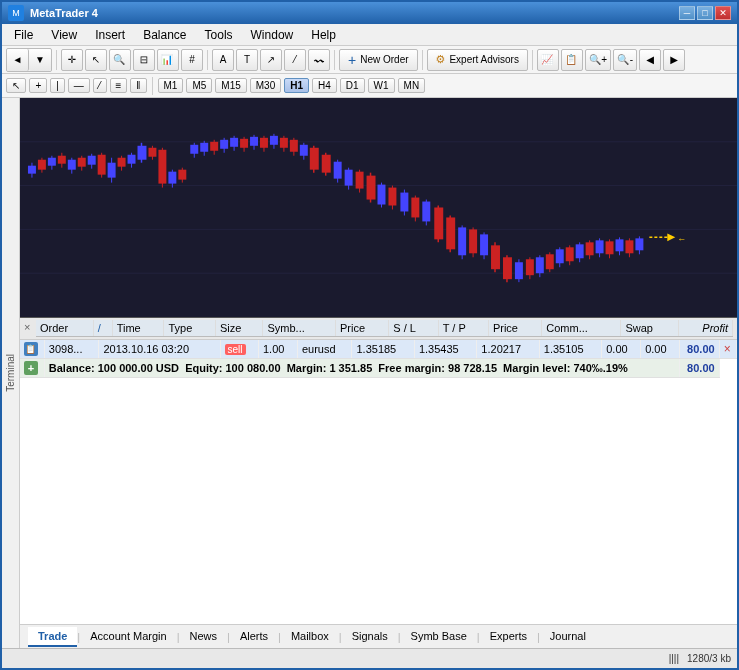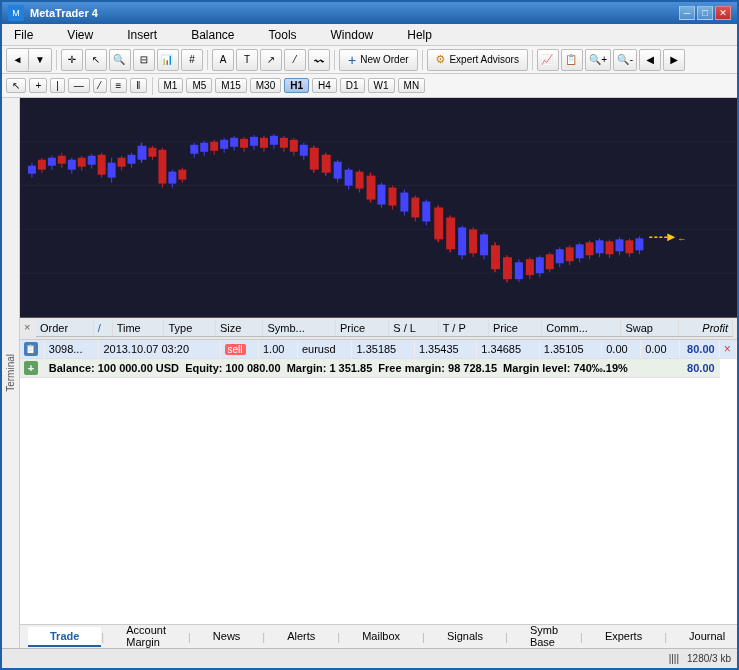--- a/index.html
+++ b/index.html
@@ -6,21 +6,21 @@
     body { width: 739px; height: 670px; font-family: 'Segoe UI', Tahoma, Arial, sans-serif; font-size: 12px; background: #f0f0f0; overflow: hidden; }
 
     
     .title-bar { height: 22px; background: linear-gradient(to bottom, #4a90d9, #2060a8); display: flex; align-items: center; justify-content: space-between; padding: 0 6px; color: white; font-size: 12px; }
     .title-bar-text { font-size: 11px; font-weight: bold; }
     .title-bar-controls { display: flex; gap: 2px; }
     .title-btn { width: 16px; height: 14px; border: 1px solid rgba(255,255,255,0.4); background: linear-gradient(to bottom, #7ab0e0, #5090c8); color: white; font-size: 9px; display: flex; align-items: center; justify-content: center; cursor: pointer; }
     .title-btn.close { background: linear-gradient(to bottom, #e05050, #c03030); }
 
     
-    .menu-bar { height: 22px; background: #f0f0f0; display: flex; align-items: center; padding: 0 4px; border-bottom: 1px solid #ccc; gap: 18px; }
+    .menu-bar { height: 22px; background: #f0f0f0; display: flex; align-items: center; padding: 0 4px; border-bottom: 1px solid #ccc; gap: 2px; }
     .menu-item { padding: 2px 8px; font-size: 12px; cursor: pointer; border-radius: 2px; }
 
     
     .toolbar { height: 28px; background: #f5f5f5; display: flex; align-items: center; padding: 0 4px; border-bottom: 1px solid #ccc; gap: 2px; flex-wrap: nowrap; }
     .tb-btn { height: 22px; min-width: 22px; border: 1px solid #bbb; background: linear-gradient(to bottom, #fff, #e8e8e8); display: flex; align-items: center; justify-content: center; cursor: pointer; font-size: 10px; padding: 0 3px; border-radius: 2px; gap: 2px; }
     .tb-sep { width: 1px; height: 20px; background: #ccc; margin: 0 2px; }
     .tb-btn-group { display: flex; border: 1px solid #bbb; border-radius: 2px; overflow: hidden; }
     .tb-btn-group .tb-btn { border: none; border-right: 1px solid #bbb; }
     .tb-btn-group .tb-btn:last-child { border-right: none; }
 
@@ -45,21 +45,21 @@
     .terminal-table td { padding: 2px 4px; border-bottom: 1px solid #e0e0e0; border-right: 1px solid #eee; white-space: nowrap; }
     .terminal-table tr.order-row td { background: #dce8f8; }
     .terminal-table tr.balance-row td { background: #e8f0e8; font-weight: bold; }
     .sell-badge { background: #ff6060; color: white; padding: 0 3px; border-radius: 2px; font-size: 10px; }
     .order-icon { width: 14px; height: 14px; background: #4080c0; color: white; border-radius: 2px; display: inline-flex; align-items: center; justify-content: center; font-size: 9px; }
     .plus-icon { width: 14px; height: 14px; background: #60a060; color: white; border-radius: 2px; display: inline-flex; align-items: center; justify-content: center; font-size: 11px; }
     .delete-x { color: #cc4444; cursor: pointer; font-size: 12px; }
 
     
     .bottom-tabs { height: 24px; background: #f0f0f0; display: flex; align-items: center; padding: 0 8px; border-top: 1px solid #ccc; gap: 0; }
-    .tab-item { padding: 3px 22px; font-size: 11px; cursor: pointer; border-bottom: 2px solid transparent; }
+    .tab-item { padding: 3px 10px; font-size: 11px; cursor: pointer; border-bottom: 2px solid transparent; }
     .tab-item.active { border-bottom: 2px solid #2060a8; font-weight: bold; color: #2060a8; background: #fff; }
     .tab-sep { color: #bbb; font-size: 11px; }
 
     
     .status-bar { height: 20px; background: #e8e8e8; display: flex; align-items: center; padding: 0 6px; border-top: 1px solid #bbb; justify-content: space-between; font-size: 10px; color: #333; }
     .status-right { display: flex; align-items: center; gap: 8px; }
 
     
     .main-wrapper { width: 739px; height: 670px; display: flex; flex-direction: column; border: 2px solid #2060a8; }
     .content-area { flex: 1; display: flex; overflow: hidden; }
@@ -359,27 +359,27 @@
           </table>
         </div>
 
         <table class="terminal-table">
           <tbody>
             <tr class="order-row">
               <td>
                 <span class="order-icon">📋</span>
               </td>
               <td>3098...</td>
-              <td>2013.10.07 03:20</td>
+              <td>2013.10.16 03:20</td>
               <td><span class="sell-badge">sell</span></td>
               <td>1.00</td>
               <td>eurusd</td>
               <td>1.35185</td>
               <td>1.35435</td>
-              <td>1.34685</td>
+              <td>1.20217</td>
               <td>1.35105</td>
               <td>0.00</td>
               <td>0.00</td>
               <td style="text-align:right;color:#2040a0;font-weight:bold;">80.00</td>
               <td><span class="delete-x">×</span></td>
             </tr>
             <tr class="balance-row">
               <td>
                 <span class="plus-icon">+</span>
               </td>

